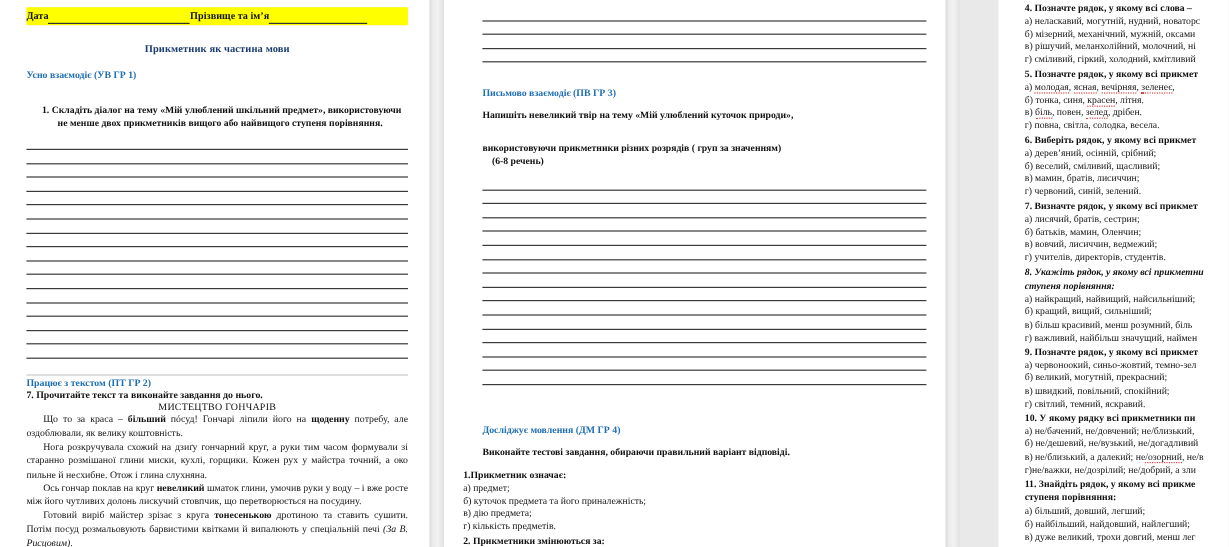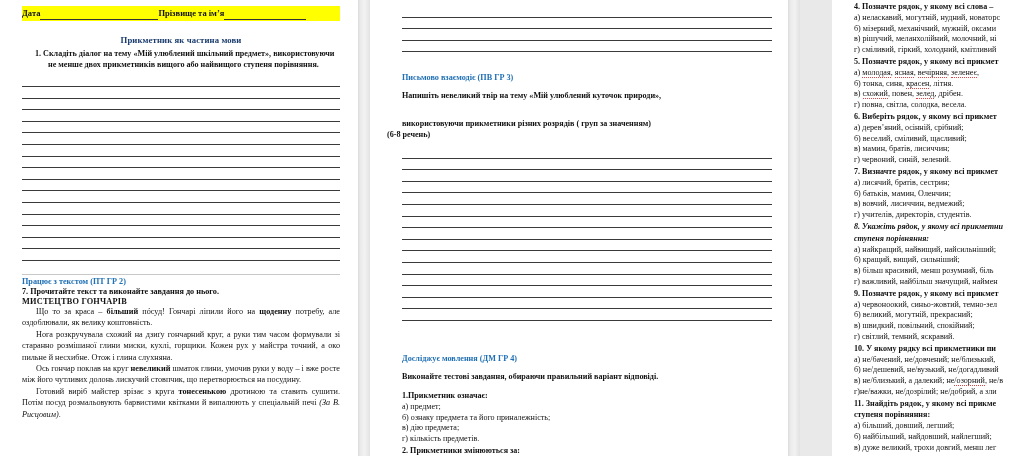--- a/index.html
+++ b/index.html
@@ -71,41 +71,41 @@
     border-top: 1px solid #c8c8c8;
     padding-top: 2px;
   }
   .sec-head.no-rule { border-top: none; padding-top: 0; }
 
   .task-num {
     font-weight: bold;
     font-size: 8.1px;
     color: #111;
     line-height: 11.2px;
-    margin-top: 3px;
+    margin-top: 19px;
     padding-left: 26px;
     text-indent: -13px;
   }
   .plain-bold {
     font-weight: bold;
     font-size: 8.1px;
     color: #111;
     line-height: 11.2px;
     margin-top: 5px;
   }
 
   .blank-lines { margin-top: 5px; }
   .bl { border-bottom: 1px solid #3a3a3a; height: 10.6px; }
 
   .story-title {
+    text-align: center;
     font-size: 8.3px;
     color: #111;
     margin-top: 1px;
     letter-spacing: .2px;
-    font-weight: bold;
   }
   .story-p {
     font-size: 8.2px;
     line-height: 11.4px;
     color: #111;
     text-align: justify;
     text-indent: 14px;
     margin: 0;
   }
   .story-p b { font-weight: bold; }
@@ -135,20 +135,21 @@
 
   <div class="page page-1">
     <div class="col-inner c1-inner">
 
       <div class="hdr-row">
         <span class="lbl">Дата</span><span class="rule r1">&nbsp;</span><span class="lbl">Прізвище та ім’я</span><span class="rule r2">&nbsp;</span>
       </div>
 
       <div class="doc-title">Прикметник як частина мови</div>
 
+      <div class="sec-head no-rule">Усно взаємодіє (УВ ГР 1)</div>
 
       <div class="task-num">1.  Складіть діалог на тему «Мій улюблений шкільний предмет», використовуючи не менше двох  прикметників  вищого або найвищого ступеня порівняння.</div>
 
       <div class="blank-lines" id="p1-lines">
           <div class="bl"></div>
           <div class="bl"></div>
           <div class="bl"></div>
           <div class="bl"></div>
           <div class="bl"></div>
           <div class="bl"></div>
@@ -199,21 +200,21 @@
         </div>
 
       <div class="spacer-8"></div>
 
       <div class="sec-head no-rule" style="margin-left:24px">Письмово взаємодіє (ПВ ГР 3)</div>
 
       <div class="spacer-8"></div>
 
       <div class="plain-bold" style="margin-left:24px; margin-top:0">Напишіть невеликий твір на тему «Мій улюблений куточок природи»,</div>
       <div class="plain-bold" style="margin-left:24px; margin-top:16px">використовуючи прикметники різних розрядів ( груп за значенням)</div>
-      <div class="plain-bold" style="margin-left:9px; margin-top:0">(6-8 речень)</div>
+      <div class="plain-bold" style="margin-left:32px; margin-top:0">(6-8 речень)</div>
 
       <div class="blank-lines" style="margin-top:7px; margin-left:24px; margin-right:8px;" id="p2-lines">
           <div class="bl"></div>
           <div class="bl"></div>
           <div class="bl"></div>
           <div class="bl"></div>
           <div class="bl"></div>
           <div class="bl"></div>
           <div class="bl"></div>
           <div class="bl"></div>
@@ -229,24 +230,24 @@
       <div class="spacer-20"></div>
 
       <div class="sec-head no-rule" style="margin-left:24px">Досліджує мовлення (ДМ ГР 4)</div>
 
       <div class="spacer-8"></div>
 
       <div class="plain-bold" style="margin-left:24px; margin-top:0">Виконайте тестові завдання, обираючи правильний варіант відповіді.</div>
 
       <div class="spacer-8"></div>
 
-      <div style="margin-left:24px" id="p2-questions">
+      <div style="margin-left:8px" id="p2-questions">
           <div class="q-bold">1.Прикметник означає:</div>
           <div class="opt">а) предмет;</div>
-          <div class="opt">б) ознаку предмета та його приналежність;</div>
+          <div class="opt">б) куточок предмета та його приналежність;</div>
           <div class="opt">в) дію предмета;</div>
           <div class="opt">г) кількість предметів.</div>
           <div class="q-bold">2. Прикметники змінюються за:</div>
         </div>
 
     </div>
   </div>
 
   <div class="gap gap-2"></div>
 
@@ -254,21 +255,21 @@
     <div class="col-inner c3-inner">
       <div style="margin-top:2px" id="p3-questions">
           <div class="q-bold">4. Позначте рядок, у якому всі слова – </div>
           <div class="opt" style="white-space: nowrap;">а) неласкавий, могутній, нудний, новаторс</div>
           <div class="opt" style="white-space: nowrap;">б) мізерний, механічний, мужній, оксами</div>
           <div class="opt" style="white-space: nowrap;">в) рішучий, меланхолійний, молочний, ні</div>
           <div class="opt" style="white-space: nowrap;">г) сміливий, гіркий, холодний, кмітливий</div>
           <div class="q-bold">5. Позначте рядок, у якому всі прикмет</div>
           <div class="opt" style="white-space: nowrap;">а) <span class="sp-red">молодая</span>, <span class="sp-red">ясная</span>, <span class="sp-red">вечірняя</span>, <span class="sp-red">зеленеє</span>,</div>
           <div class="opt" style="white-space: nowrap;">б)  тонка, синя, <span class="sp-red">красен</span>, літня.</div>
-          <div class="opt" style="white-space: nowrap;">в) <span class="sp-red">схожий</span>, повен, <span class="sp-red">зелед</span>, дрібен.</div>
+          <div class="opt" style="white-space: nowrap;">в) <span class="sp-red">біль</span>, повен, <span class="sp-red">зелед</span>, дрібен.</div>
           <div class="opt" style="white-space: nowrap;">г)  повна, світла, солодка, весела.</div>
           <div class="q-bold">6. Виберіть рядок, у якому всі прикмет</div>
           <div class="opt" style="white-space: nowrap;">а) дерев’яний, осінній, срібний;</div>
           <div class="opt" style="white-space: nowrap;">б) веселий, сміливий, щасливий;</div>
           <div class="opt" style="white-space: nowrap;">в) мамин, братів, лисиччин;</div>
           <div class="opt" style="white-space: nowrap;">г) червоний, синій, зелений.</div>
           <div class="q-bold">7. Визначте рядок, у якому всі прикмет</div>
           <div class="opt" style="white-space: nowrap;">а) лисячий, братів, сестрин;</div>
           <div class="opt" style="white-space: nowrap;">б) батьків, мамин, Оленчин;</div>
           <div class="opt" style="white-space: nowrap;">в) вовчий, лисиччин, ведмежий;</div>

